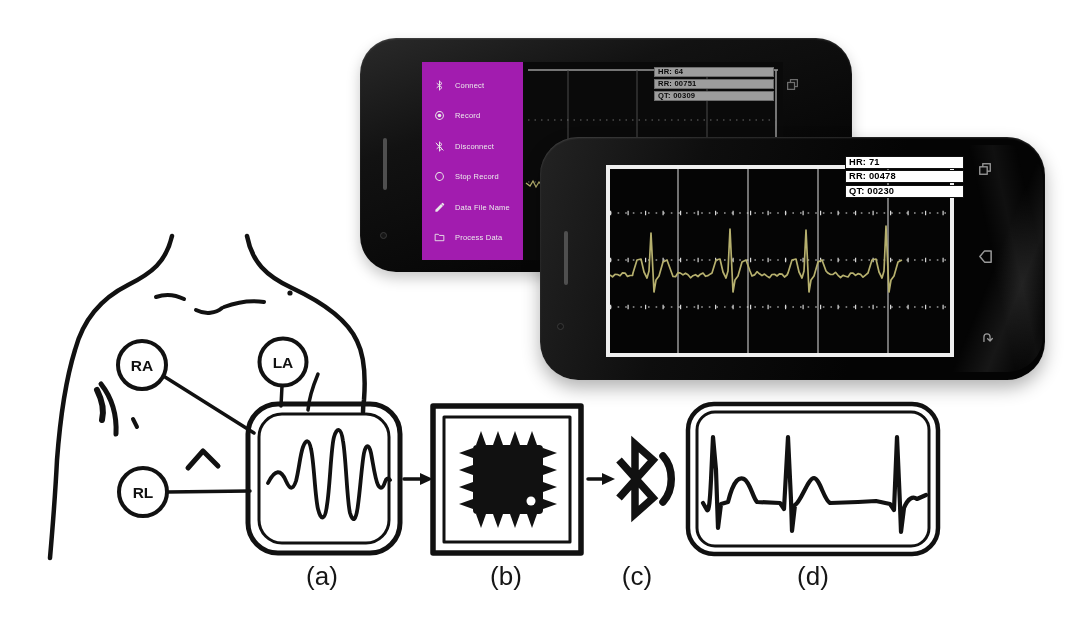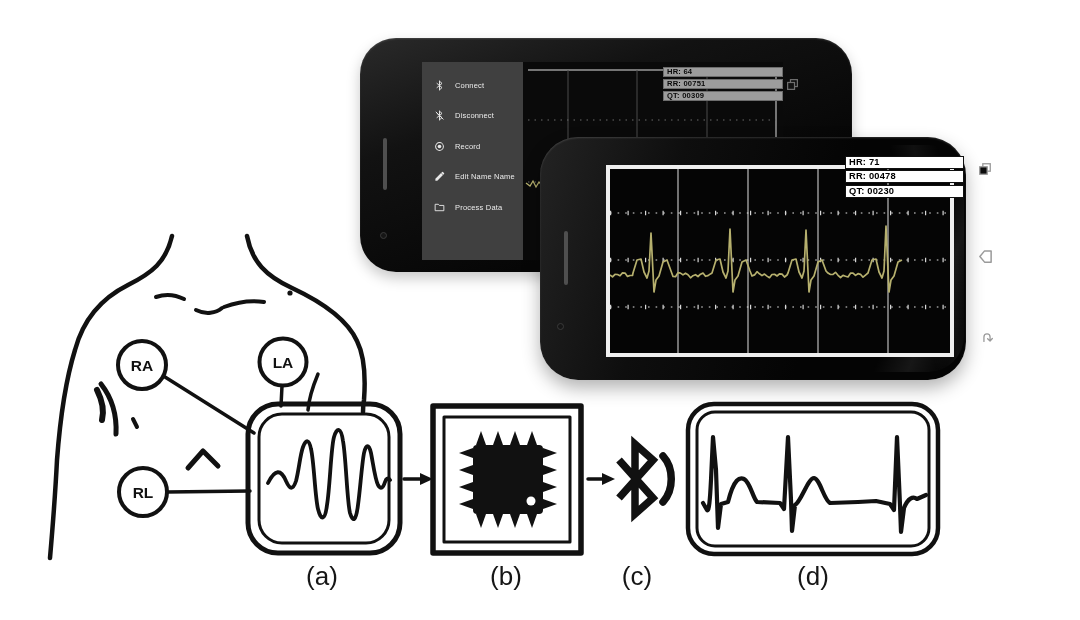--- a/index.html
+++ b/index.html
@@ -12,42 +12,42 @@
   .stage-label { position:absolute; transform:translateX(-50%); font-size:26px; color:#161616; }
 
   
   .phone { position:absolute; }
   .phone1 {
     left:360px; top:38px; width:492px; height:234px; border-radius:36px; z-index:1;
     background:linear-gradient(160deg,#2a2a2a 0%,#121212 30%,#060606 70%);
     box-shadow: inset 0 1px 2px rgba(255,255,255,.14), 0 6px 14px rgba(0,0,0,.22);
   }
   .phone2 {
-    left:540px; top:137px; width:426px; height:243px; border-radius:38px; z-index:2;
+    left:540px; top:137px; width:505px; height:243px; border-radius:38px; z-index:2;
     background:linear-gradient(105deg,#232323 0%,#0e0e0e 30%,#040404 65%);
     box-shadow: inset 0 1px 2px rgba(255,255,255,.16), 0 8px 18px rgba(0,0,0,.3);
   }
   .sheen {
     position:absolute; right:2px; top:8px; bottom:8px; width:110px;
     border-radius:0 36px 36px 0; pointer-events:none;
     background:
       linear-gradient(78deg, transparent 52%, rgba(255,255,255,.05) 68%, transparent 84%),
       linear-gradient(112deg, transparent 54%, rgba(255,255,255,.08) 72%, transparent 90%);
   }
   .speaker { position:absolute; width:4px; border-radius:2px; background:#4f4f4f; }
   .camera  { position:absolute; width:7px; height:7px; border-radius:50%; background:#161616; border:1px solid #3a3a3a; }
 
   
   .screen1 { position:absolute; left:62px; top:24px; width:361px; height:198px; background:#0a0a0a; }
-  .menu { position:absolute; left:0; top:0; width:101px; height:198px; background:#404040; padding-top:8px; }
+  .menu { position:absolute; left:0; top:0; width:101px; height:198px; background:#a21caf; padding-top:8px; }
   .menu-item { display:flex; align-items:center; height:30.5px; padding-left:12px; gap:10px; }
   .menu-item svg { width:11px; height:11px; flex:0 0 auto; }
   .menu-item .lbl { font-size:7.5px; color:#ececec; letter-spacing:.2px; white-space:nowrap; }
 
-  .readings1 { position:absolute; left:241px; top:5px; width:120px; }
+  .readings1 { position:absolute; left:232px; top:5px; width:120px; }
   .reading1 {
     height:10.3px; margin-bottom:1.6px; background:#9d9d9d; border:1px solid #6d6d6d;
     font-size:7.6px; font-weight:bold; color:#0a0a0a; line-height:8.4px; padding-left:3px;
     letter-spacing:.2px;
   }
 
   
   .screen2 { position:absolute; left:66px; top:28px; width:348px; height:192px; border:4px solid #efefef; background:#050505; }
   .readings2 { position:absolute; left:305px; top:19px; width:119px; z-index:3; }
   .reading2 {
@@ -156,37 +156,43 @@
 
       <div class="menu">
         <div class="menu-item">
           <svg viewBox="0 0 24 24">
               <path d="M12 2.5 V21.5 M12 2.5 L17.5 7.5 L6.5 16.5 M12 21.5 L17.5 16.5 L6.5 7.5" stroke="#e8e8e8" stroke-width="2.1" fill="none" stroke-linecap="round" stroke-linejoin="round"></path>
             </svg>
           <span class="lbl">Connect</span>
         </div>
         <div class="menu-item">
           <svg viewBox="0 0 24 24">
+              <circle cx="12" cy="12" r="8.5" stroke="#e8e8e8" stroke-width="2.2" fill="none"></circle>
+              <circle cx="12" cy="12" r="4" fill="#e8e8e8"></circle>
+            </svg>
+          <span class="lbl">Record</span>
+        </div>
+        <div class="menu-item">
+          <svg viewBox="0 0 24 24">
               <path d="M12 2.5 V21.5 M12 2.5 L17.5 7.5 L6.5 16.5 M12 21.5 L17.5 16.5 L6.5 7.5" stroke="#e8e8e8" stroke-width="2.1" fill="none" stroke-linecap="round" stroke-linejoin="round"></path>
               <path d="M4.5 4.5 L20 20" stroke="#e8e8e8" stroke-width="2.1" stroke-linecap="round"></path>
             </svg>
           <span class="lbl">Disconnect</span>
         </div>
         <div class="menu-item">
           <svg viewBox="0 0 24 24">
               <circle cx="12" cy="12" r="8.5" stroke="#e8e8e8" stroke-width="2.2" fill="none"></circle>
-              <circle cx="12" cy="12" r="4" fill="#e8e8e8"></circle>
-            </svg>
-          <span class="lbl">Record</span>
+            </svg>
+          <span class="lbl">Stop Record</span>
         </div>
         <div class="menu-item">
           <svg viewBox="0 0 24 24">
               <path d="M3 16.8 V21 h4.2 L19.6 8.6 15.4 4.4 Z M21.9 6.3 a1.2 1.2 0 0 0 0-1.7 L19.4 2.1 a1.2 1.2 0 0 0-1.7 0 L16 3.8 20.2 8 Z" fill="#e8e8e8"></path>
             </svg>
-          <span class="lbl">Edit Name Name</span>
+          <span class="lbl">Data File Name</span>
         </div>
         <div class="menu-item">
           <svg viewBox="0 0 24 24">
               <path d="M2.5 5 h7 l2.2 2.5 h9.8 v11.5 h-19 Z" stroke="#e8e8e8" stroke-width="2" fill="none" stroke-linejoin="round"></path>
             </svg>
           <span class="lbl">Process Data</span>
         </div>
       </div>
 
       <div class="readings1">

